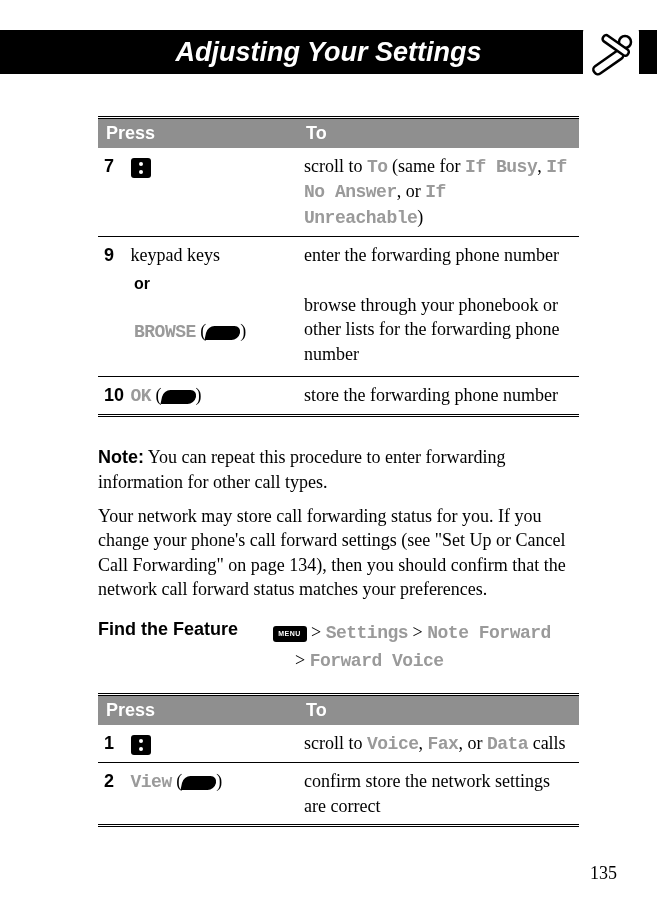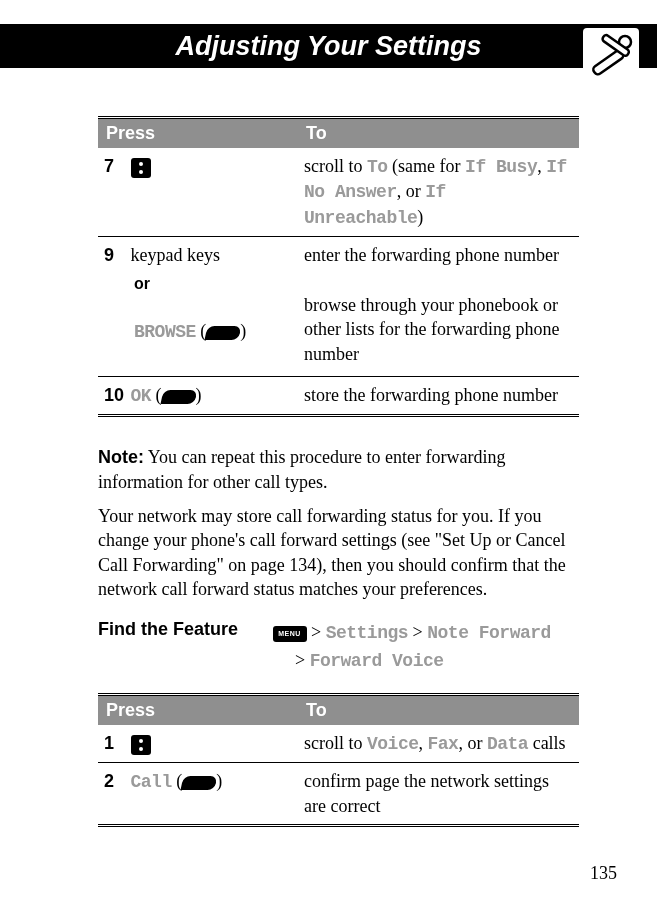--- a/index.html
+++ b/index.html
@@ -7,21 +7,21 @@
     width: 657px;
     height: 902px;
     background: #fff;
     font-family: Georgia, 'Times New Roman', serif;
     color: #000;
     position: relative;
   }
   .header-bar {
     background: #000;
     height: 44px;
-    margin-top: 24px;
+    margin-top: 30px;
     position: relative;
   }
   .header-title {
     color: #fff;
     font-family: Arial, Helvetica, sans-serif;
     font-weight: bold;
     font-style: italic;
     font-size: 27px;
     text-align: center;
     line-height: 44px;
@@ -30,21 +30,21 @@
     position: absolute;
     right: 18px;
     top: 28px;
     width: 56px;
     height: 56px;
     background: #fff;
     border-radius: 4px;
   }
   .tool-icon svg { width: 100%; height: 100%; }
   .content {
-    padding: 18px 78px 0 98px;
+    padding: 12px 78px 0 98px;
   }
   .table-wrap {
     border-top: 3px double #000;
     border-bottom: 3px double #000;
     margin-top: 30px;
   }
   .table-wrap table { width: 100%; border-collapse: collapse; }
   .thead-row td {
     background: #8f8f8f;
     color: #fff;
@@ -242,23 +242,23 @@
           <span class="step-num">1</span>
           <span class="key-icon key-scroll"></span>
         </td>
         <td>
           <span>scroll to </span><span class="soft-label">Voice</span><span>, </span><span class="soft-label">Fax</span><span>, or </span><span class="soft-label">Data</span><span> calls</span>
         </td>
       </tr>
       <tr class="body-row last">
         <td>
           <span class="step-num">2</span>
-          <span class="soft-label">Call</span><span> (</span><span class="key-icon key-soft"></span><span>)</span>
-        </td>
-        <td>confirm page the network settings are correct</td>
+          <span class="soft-label">View</span><span> (</span><span class="key-icon key-soft"></span><span>)</span>
+        </td>
+        <td>confirm store the network settings are correct</td>
       </tr>
     </tbody>
       </table>
   </div>
 
 </div>
 
 <div class="page-num">135</div>
 
 </body></html>

